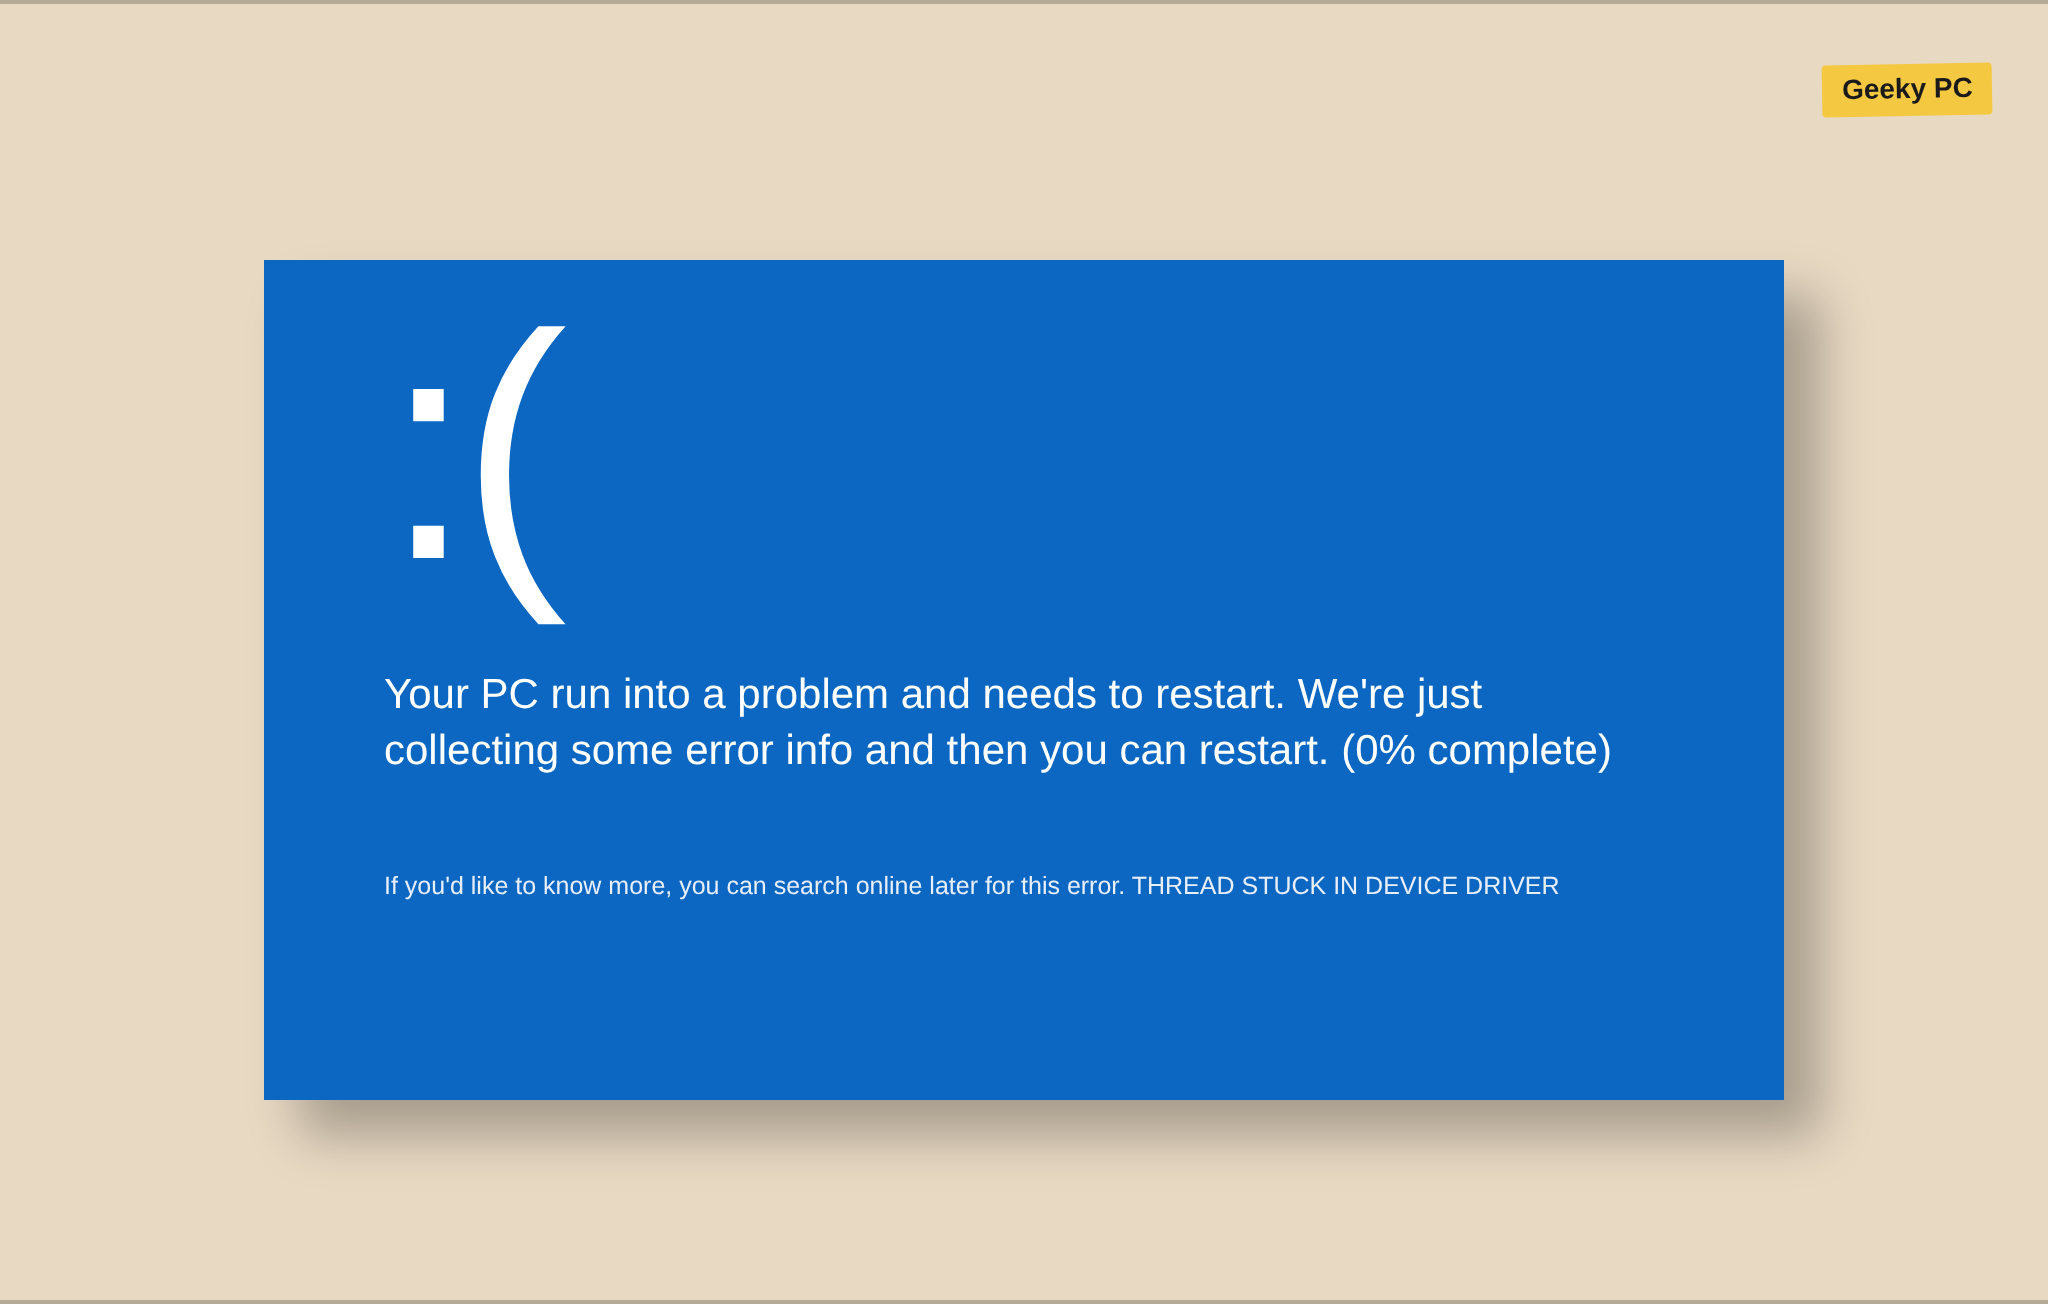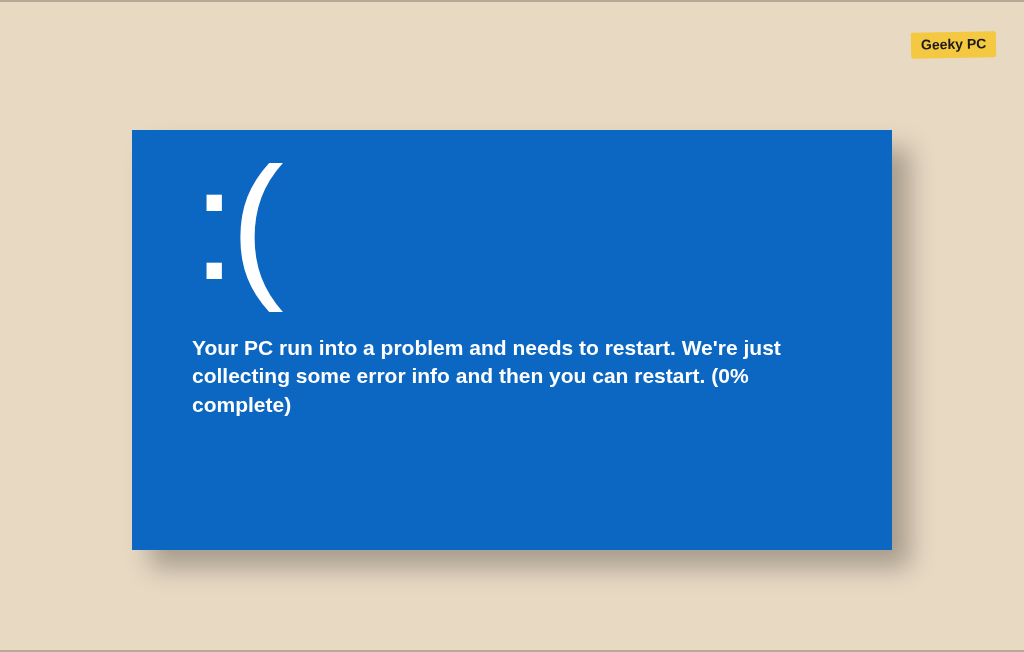--- a/index.html
+++ b/index.html
@@ -44,21 +44,21 @@
     .sad-face {
       font-size: 160px;
       font-weight: 300;
       line-height: 1;
       letter-spacing: -6px;
       margin-top: 6px;
       font-family: "Segoe UI Light", "Segoe UI", Arial, sans-serif;
     }
     .main-message {
       font-size: 21px;
-      font-weight: 700;
+      font-weight: 400;
       line-height: 1.35;
       margin-top: 30px;
       max-width: 640px;
     }
     .sub-message {
       font-size: 12.5px;
       font-weight: 400;
       margin-top: 44px;
       line-height: 1.4;
       color: #e8eff9;
@@ -85,15 +85,16 @@
 
 <div class="page-border-top"></div>
 
 <div class="watermark">
   <span>Geeky PC</span>
 </div>
 
 <div class="bsod-container">
   <div class="sad-face">:(</div>
   <div class="main-message">Your PC run into a problem and needs to restart. We're just collecting some error info and then you can restart. (0% complete)</div>
+  <div class="sub-message">If you'd like to know more, you can search online later for this error. THREAD STUCK IN DEVICE DRIVER</div>
 </div>
 
 <div class="page-border-bottom"></div>
 
 </body></html>

